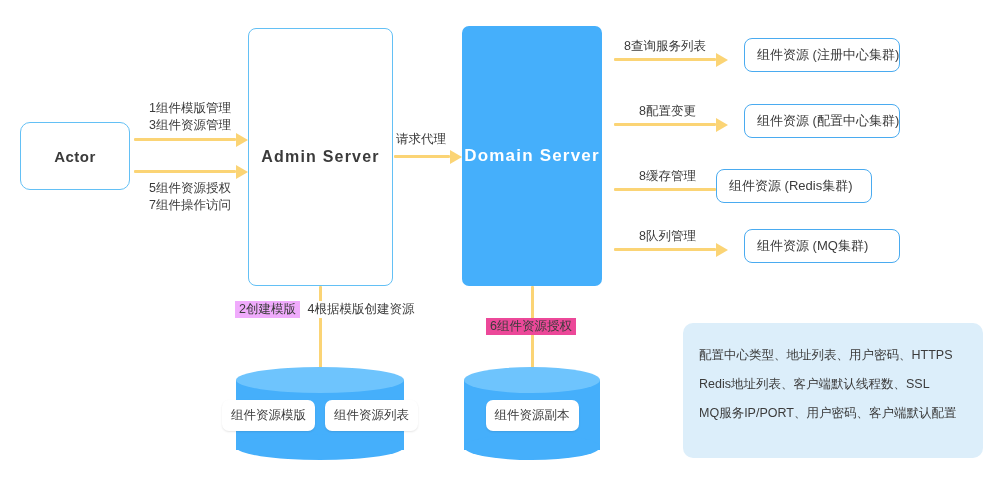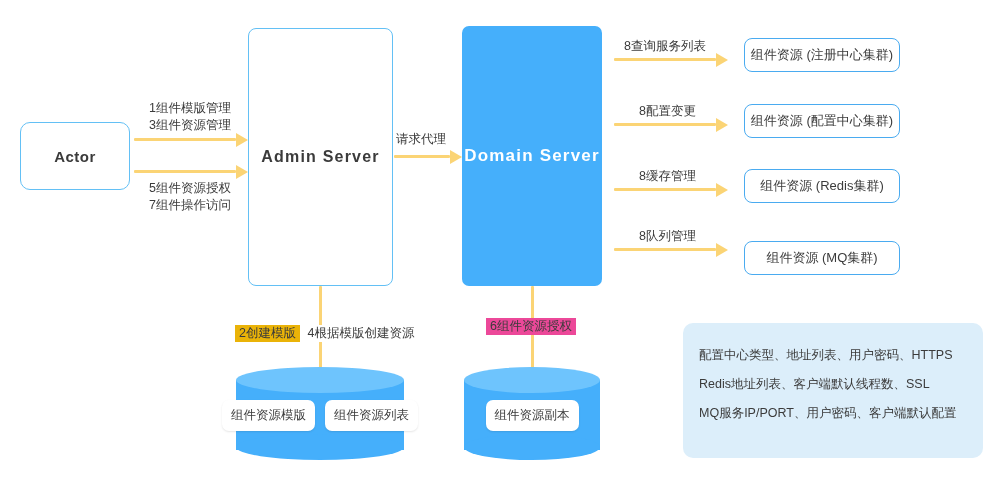--- a/index.html
+++ b/index.html
@@ -61,21 +61,21 @@
     font-size: 17px; font-weight: bold;
     color: #ffffff; letter-spacing: 1.2px;
   }
 
   
   .res-box {
     height: 34px;
     border: 1.5px solid #4aabf0;
     border-radius: 8px;
     background: #ffffff;
-    display: flex; align-items: center; justify-content: center;
+    display: flex; align-items: center; justify-content: flex-start;
     box-sizing: border-box;
     padding: 0 12px;
   }
   .res-box span {
     font-size: 13px;
     color: #3b3b3b;
     white-space: nowrap;
   }
 
   
@@ -206,36 +206,36 @@
   <div class="abs flow-label" style="left:639px; top:103px;">8配置变更</div>
   <div class="abs h-arrow-line" style="left:614px; top:123px; width:102px;"></div>
   <div class="abs h-arrow-head" style="left:716px; top:117.5px;"></div>
   <div class="abs res-box" style="left:744px; top:104px; width:156px;">
     <span>组件资源 (配置中心集群)</span>
   </div>
 
   <div class="abs flow-label" style="left:639px; top:168px;">8缓存管理</div>
   <div class="abs h-arrow-line" style="left:614px; top:188px; width:102px;"></div>
   <div class="abs h-arrow-head" style="left:716px; top:182.5px;"></div>
-  <div class="abs res-box" style="left:744px; top:169px; width:156px;">
+  <div class="abs res-box" style="left:716px; top:169px; width:156px;">
     <span>组件资源 (Redis集群)</span>
   </div>
 
   <div class="abs flow-label" style="left:639px; top:228px;">8队列管理</div>
   <div class="abs h-arrow-line" style="left:614px; top:248px; width:102px;"></div>
   <div class="abs h-arrow-head" style="left:716px; top:242.5px;"></div>
-  <div class="abs res-box" style="left:744px; top:229px; width:156px;margin-top:12px;">
+  <div class="abs res-box" style="left:744px; top:229px; width:156px;">
     <span>组件资源 (MQ集群)</span>
   </div>
 
   <div class="abs v-arrow-line" style="left:319px; top:286px; height:86px;"></div>
   <div class="abs v-arrow-head" style="left:314px; top:370px;"></div>
   <div class="abs flow-label center" style="left:235px; top:301px; width:170px;">
-    <div style="background:#eab308; display:inline-block; padding:0 4px;">2创建模版</div>
-    <div style="background:#fff; display:inline-block; padding:0 4px;margin-top:24px;">4根据模版创建资源</div>
+    <div style="background:#f0abfc; display:inline-block; padding:0 4px;">2创建模版</div>
+    <div style="background:#fff; display:inline-block; padding:0 4px;">4根据模版创建资源</div>
   </div>
 
   <div class="abs cyl" style="left:236px; top:367px; width:168px; height:95px;">
     <div class="cyl-body" style="top:13px; width:168px; height:70px;"></div>
     <div class="cyl-bottom" style="top:67px; width:168px; height:26px;"></div>
     <div class="cyl-top" style="top:0px; width:168px; height:26px;"></div>
     <div class="cyl-pills" style="top:33px;">
       <span class="pill">组件资源模版</span>
       <span class="pill">组件资源列表</span>
     </div>

